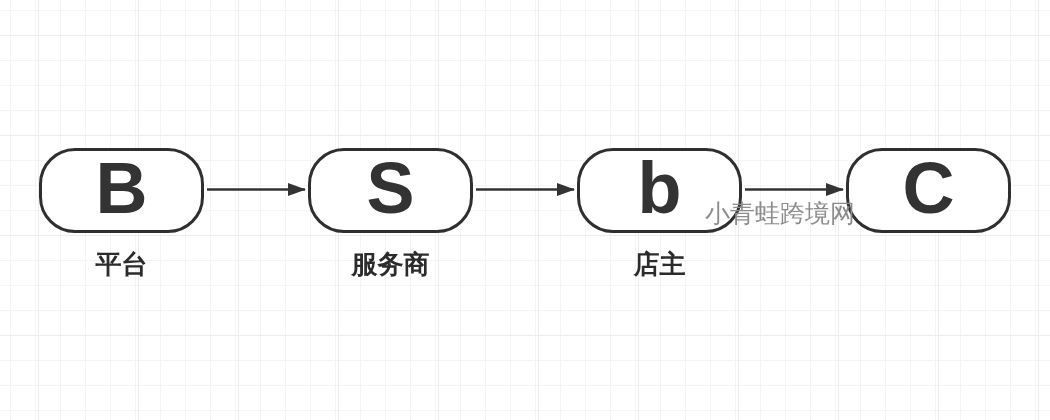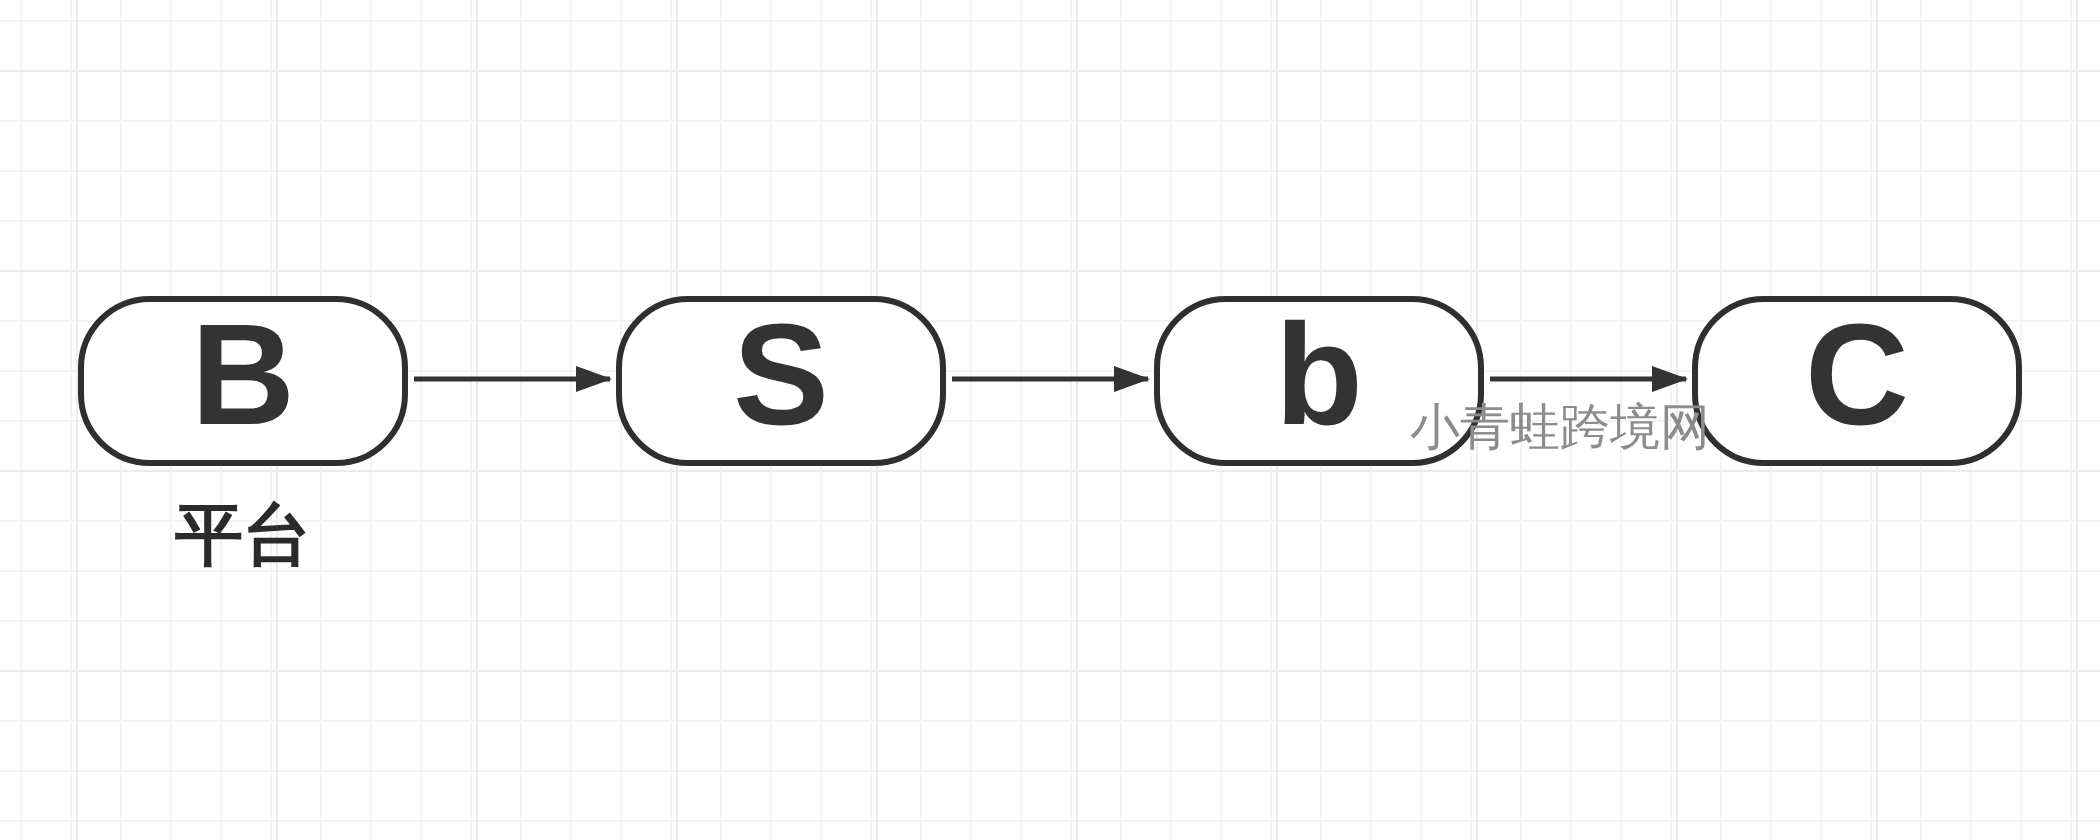--- a/index.html
+++ b/index.html
@@ -55,21 +55,21 @@
   .node-letter {
     font-size: 72px;
     font-weight: bold;
     color: #333333;
     line-height: 1;
     margin-top: -6px;
   }
   .node-label {
     margin-top: 18px;
     text-align: center;
-    font-size: 34px;
+    font-size: 26px;
     font-weight: bold;
     color: #2b2b2b;
     line-height: 1;
   }
   .watermark {
     position: absolute;
     left: 705px;
     top: 197px;
     z-index: 5;
     font-size: 25px;
@@ -100,26 +100,28 @@
     <div class="node-box">
       <span class="node-letter">B</span>
     </div>
     <div class="node-label">平台</div>
   </div>
 
   <div class="node-group g1">
     <div class="node-box">
       <span class="node-letter">S</span>
     </div>
+    <div class="node-label">服务商</div>
   </div>
 
   <div class="node-group g2">
     <div class="node-box">
       <span class="node-letter">b</span>
     </div>
+    <div class="node-label">店主</div>
   </div>
 
   <div class="node-group g3">
     <div class="node-box">
       <span class="node-letter">C</span>
     </div>
   </div>
 
   <div class="watermark">小青蛙跨境网</div>
 

